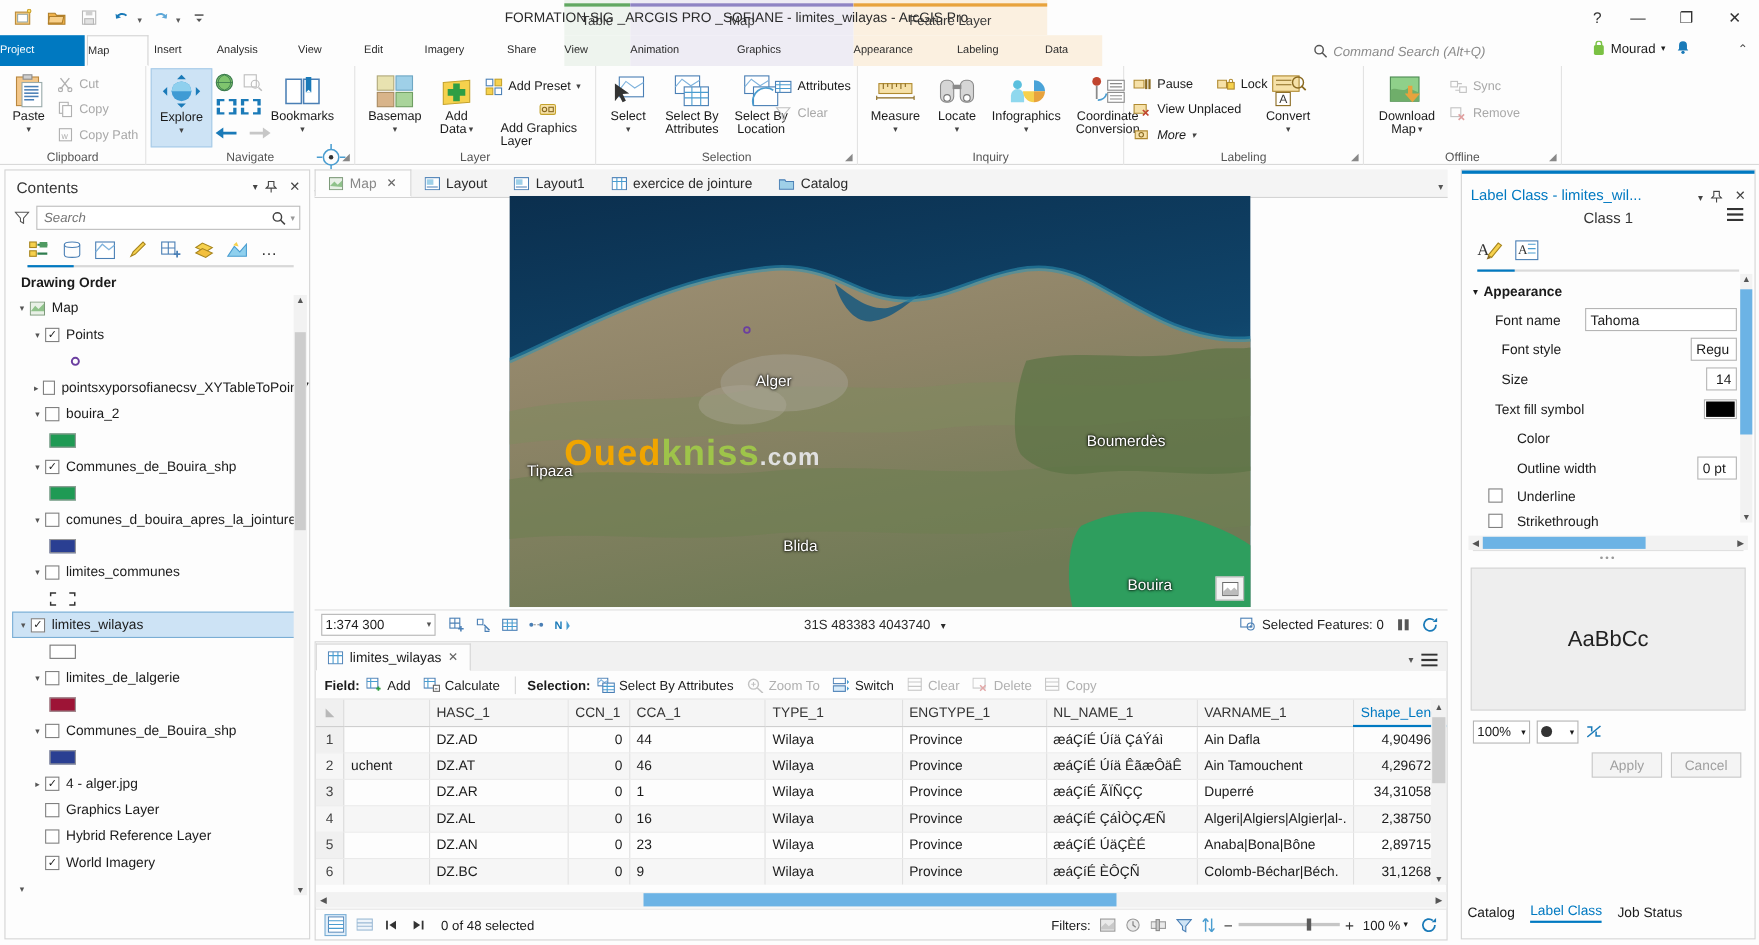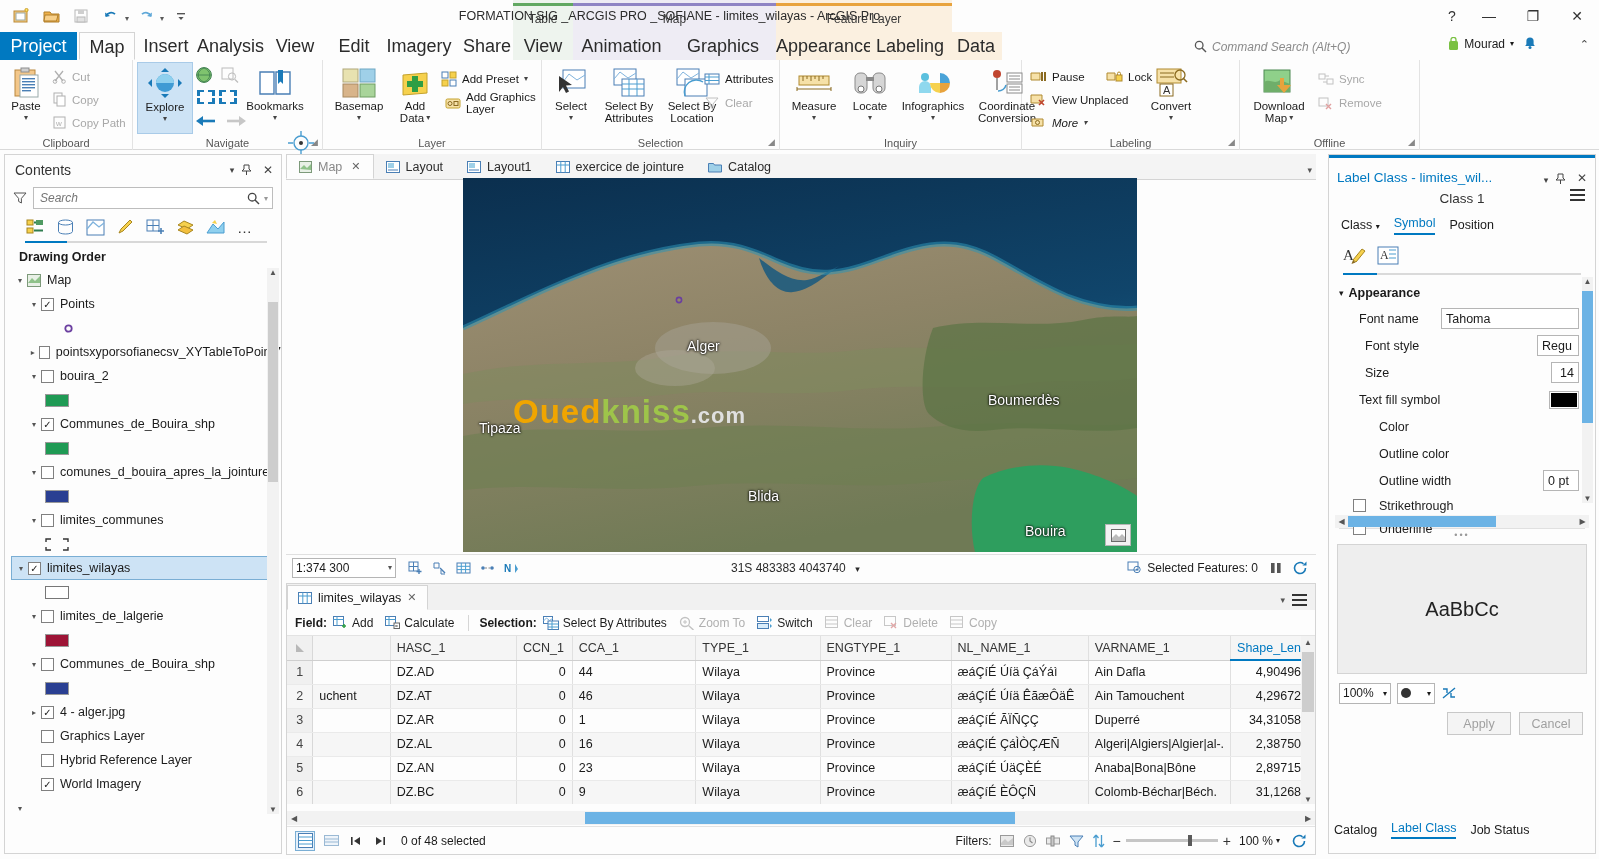--- a/index.html
+++ b/index.html
@@ -34,22 +34,22 @@
   .ctxgroup .lbl { text-align:center; font-size:12px; line-height:27px; color:#3a3a3a; }
   .ctx-table  { width:60px; }
   .ctx-table .bar { background:#61a861; } .ctx-table  { background:#eef4ee; }
   .ctx-map    { width:203px; }
   .ctx-map .bar { background:#8f84c4; } .ctx-map { background:#eeecf4; }
   .ctx-feat   { width:176px; }
   .ctx-feat .bar { background:#e8a33d; } .ctx-feat { background:#fbf0e0; }
 
   
   .tabstrip { position:absolute; left:0; top:32px; width:1599px; height:28px; background:#fdfdfd; }
-  .tab { position:absolute; top:0; height:28px; line-height:28px; text-align:center;
-         font-size:18px; color:#2b2b2b; cursor:default; }
+  .tab { position:absolute; top:0; height:28px; line-height:28px; text-align:left;
+         font-size:10px; color:#2b2b2b; cursor:default; }
   .tab.project { background:#0079c1; color:#fff; font-weight:normal; }
   .tab.active { background:#fdfdfd; border:1px solid #d4d4d4; border-bottom:1px solid #fdfdfd; }
   .tab.ctxbg-green { background:#eef4ee; }
   .tab.ctxbg-purple { background:#eeecf4; }
   .tab.ctxbg-orange { background:#fbf0e0; }
   .cmdsearch { position:absolute; right:205px; top:4px; width:200px; height:21px;
                display:flex; align-items:center; gap:5px; color:#8a8a8a; font-style:italic; font-size:12px; }
   .useracct { position:absolute; right:62px; top:4px; display:flex; align-items:center; gap:5px; font-size:12px; }
   .ribbon-collapse { position:absolute; right:10px; top:6px; font-size:11px; color:#444; }
 
@@ -509,21 +509,21 @@
         <svg width="16" height="16" viewBox="0 0 16 16">
               <rect x="1" y="1" width="6" height="6" fill="#fff" stroke="#4a7fb5"></rect>
               <rect x="9" y="1" width="6" height="6" fill="#f6d14d" stroke="#c4a22c"></rect>
               <rect x="1" y="9" width="6" height="6" fill="#f6d14d" stroke="#c4a22c"></rect>
               <rect x="9" y="9" width="6" height="6" fill="#fff" stroke="#4a7fb5"></rect>
             </svg>
       </span>
       <span>Add Preset</span>
       <span class="caret">▾</span>
     </div>
-    <div class="smbtn" style="left:122px;top:32px;">
+    <div class="smbtn" style="left:132px;top:32px;flex-direction:column;">
       <span>
         <svg width="16" height="14" viewBox="0 0 16 14">
               <rect x="1" y="3" width="14" height="9" rx="1.5" fill="#f6e1a8" stroke="#c4a22c"></rect>
               <circle cx="5" cy="7.5" r="2" fill="none" stroke="#8a6a20"></circle>
               <rect x="9" y="5.5" width="4" height="4" fill="none" stroke="#8a6a20"></rect>
             </svg>
       </span>
       <span>Add Graphics Layer</span>
     </div>
     <div class="gname">Layer</div>
@@ -1067,21 +1067,21 @@
       <ellipse cx="212" cy="190" rx="40" ry="18" fill="#b0aa9b" opacity="0.4"></ellipse>
 
       <path d="M520 300 C545 288 576 284 606 290 C634 296 660 308 674 318 L674 374 L512 374 C506 350 508 312 520 300 Z" fill="#2aa05f" opacity="0.95"></path>
 
       <circle cx="216" cy="122" r="2.6" fill="none" stroke="#6b3fa0" stroke-width="1.6"></circle>
     </svg>
 
     <div class="maplabel" style="left:224px;top:160px;">Alger</div>
     <div class="maplabel" style="left:16px;top:242px;">Tipaza</div>
     <div class="maplabel" style="left:525px;top:214px;">Boumerdès</div>
-    <div class="maplabel" style="left:249px;top:310px;margin-left:36px;">Blida</div>
+    <div class="maplabel" style="left:249px;top:310px;">Blida</div>
     <div class="maplabel" style="left:562px;top:345px;">Bouira</div>
 
     <div class="watermark">
       <span style="color:#f0a500;">Oued</span><span style="color:#9ec44a;">kniss</span><span style="color:#e0e0e0;font-size:22px;">.com</span>
     </div>
 
     <div class="mapovl">
       <svg width="15" height="13" viewBox="0 0 15 13">
             <rect x="0.5" y="0.5" width="14" height="12" fill="#fff" stroke="#6a6a6a"></rect>
             <path d="M1 9l4-4 3 3 3-3 3 3v4H1z" fill="#bcbcbc"></path>
@@ -1515,25 +1515,20 @@
   <div class="lp-class">
     <span>Class 1</span>
     <span class="lp-burger">
       <svg width="15" height="12" viewBox="0 0 15 12">
             <rect y="0" width="15" height="2" fill="#333"></rect>
             <rect y="5" width="15" height="2" fill="#333"></rect>
             <rect y="10" width="15" height="2" fill="#333"></rect>
           </svg>
     </span>
   </div>
-  <div class="lp-tabs">
-    <span class="t"><span>Class</span> <span style="font-size:8px;">▾</span></span>
-    <span class="t active">Symbol</span>
-    <span class="t">Position</span>
-  </div>
   <div class="lp-subicons">
     <span>
       <svg width="24" height="22" viewBox="0 0 24 22">
             <text x="0" y="15" font-size="15" fill="#333" font-family="serif">A</text>
             <path d="M10 15l9-11 3 2-9 11z" fill="#f6d14d" stroke="#a8861f"></path>
             <path d="M10 15l-1.5 4 4-1.5z" fill="#8a6a20"></path>
           </svg>
     </span>
     <span>
       <svg width="24" height="22" viewBox="0 0 24 22">
@@ -1569,33 +1564,30 @@
     <div class="lp-row">
       <span class="lbl i3">Text fill symbol</span>
       <span class="lp-input" style="width:30px;height:18px;padding:1px;">
         <span style="display:block;width:100%;height:100%;background:#000;"></span>
       </span>
     </div>
     <div class="lp-row">
       <span class="lbl" style="padding-left:40px;">Color</span>
     </div>
     <div class="lp-row">
-      <span class="lbl" style="padding-left:40px;">Outline color</span>
-    </div>
-    <div class="lp-row">
       <span class="lbl" style="padding-left:40px;">Outline width</span>
       <span class="lp-input" style="width:36px;">0 pt</span>
+    </div>
+    <div class="lp-chkrow">
+      <span class="chk"></span>
+      <span>Underline</span>
     </div>
     <div class="lp-chkrow">
       <span class="chk"></span>
       <span>Strikethrough</span>
-    </div>
-    <div class="lp-chkrow">
-      <span class="chk"></span>
-      <span>Underline</span>
     </div>
 
     <div class="lp-vscroll">
       <div class="arr">▲</div>
       <div class="thumb"></div>
       <div style="position:absolute;bottom:0;width:100%;text-align:center;font-size:8px;color:#555;">▼</div>
     </div>
   </div>
 
   <div class="lp-hscroll">

